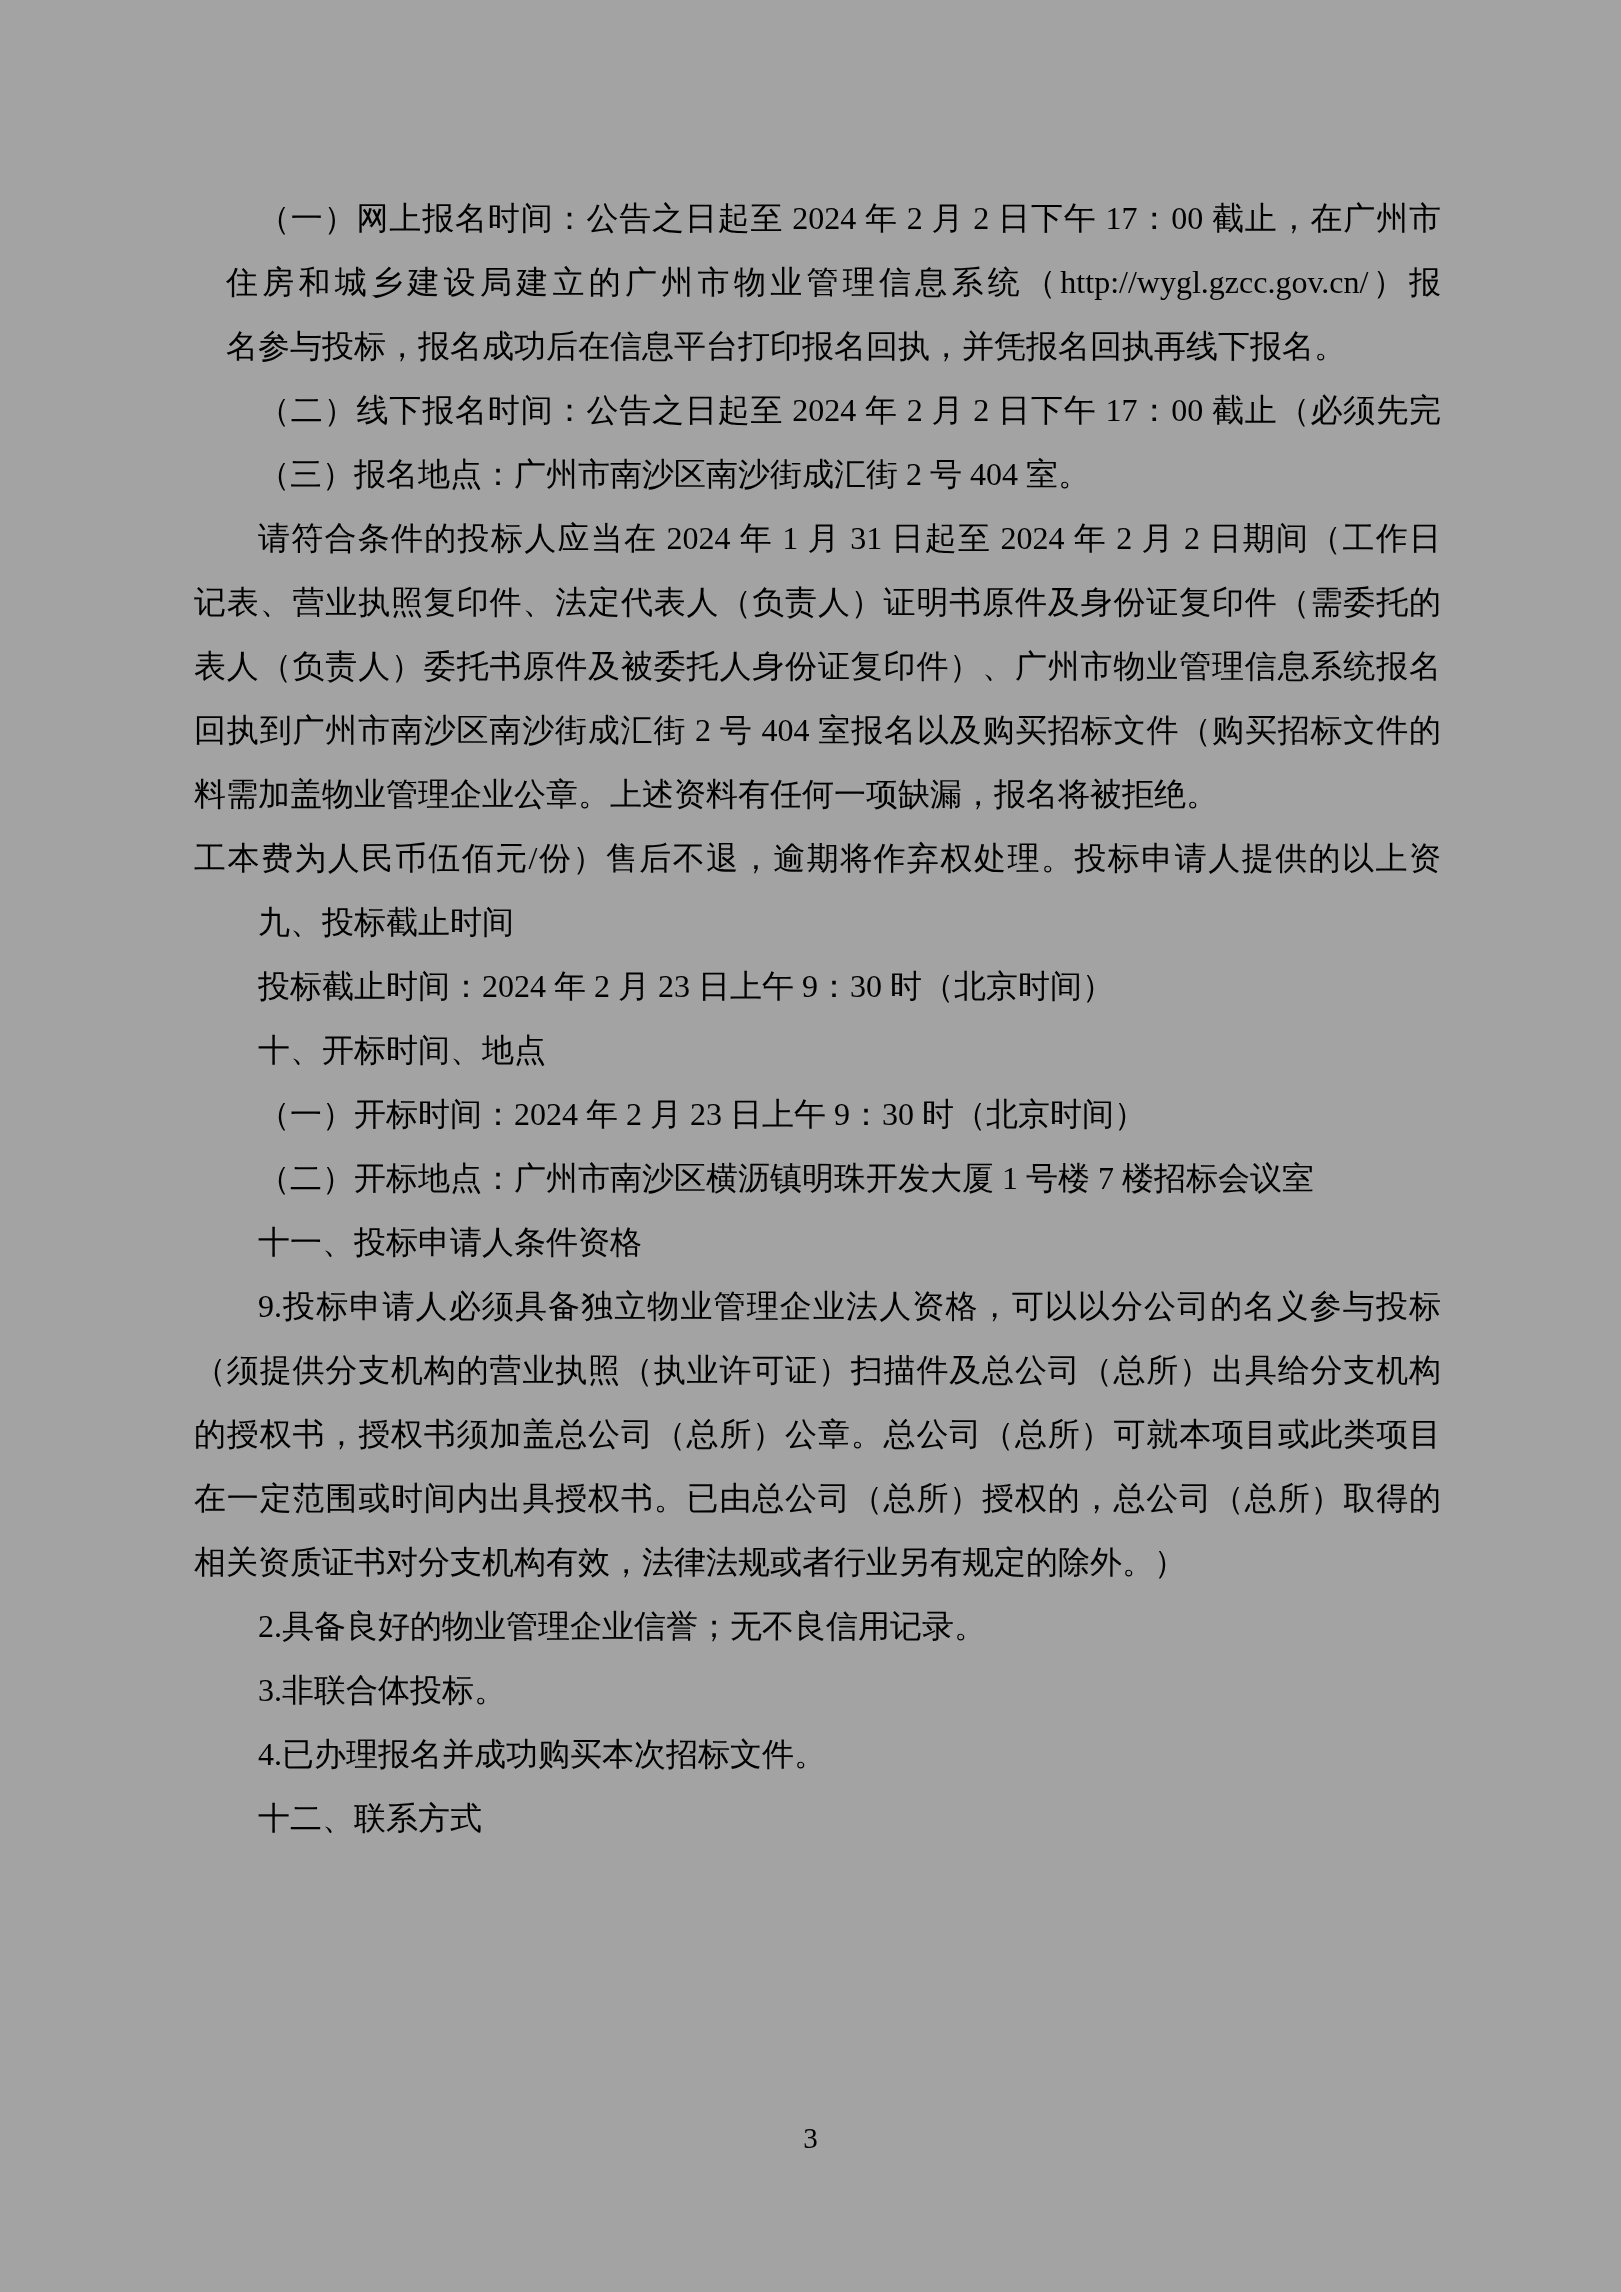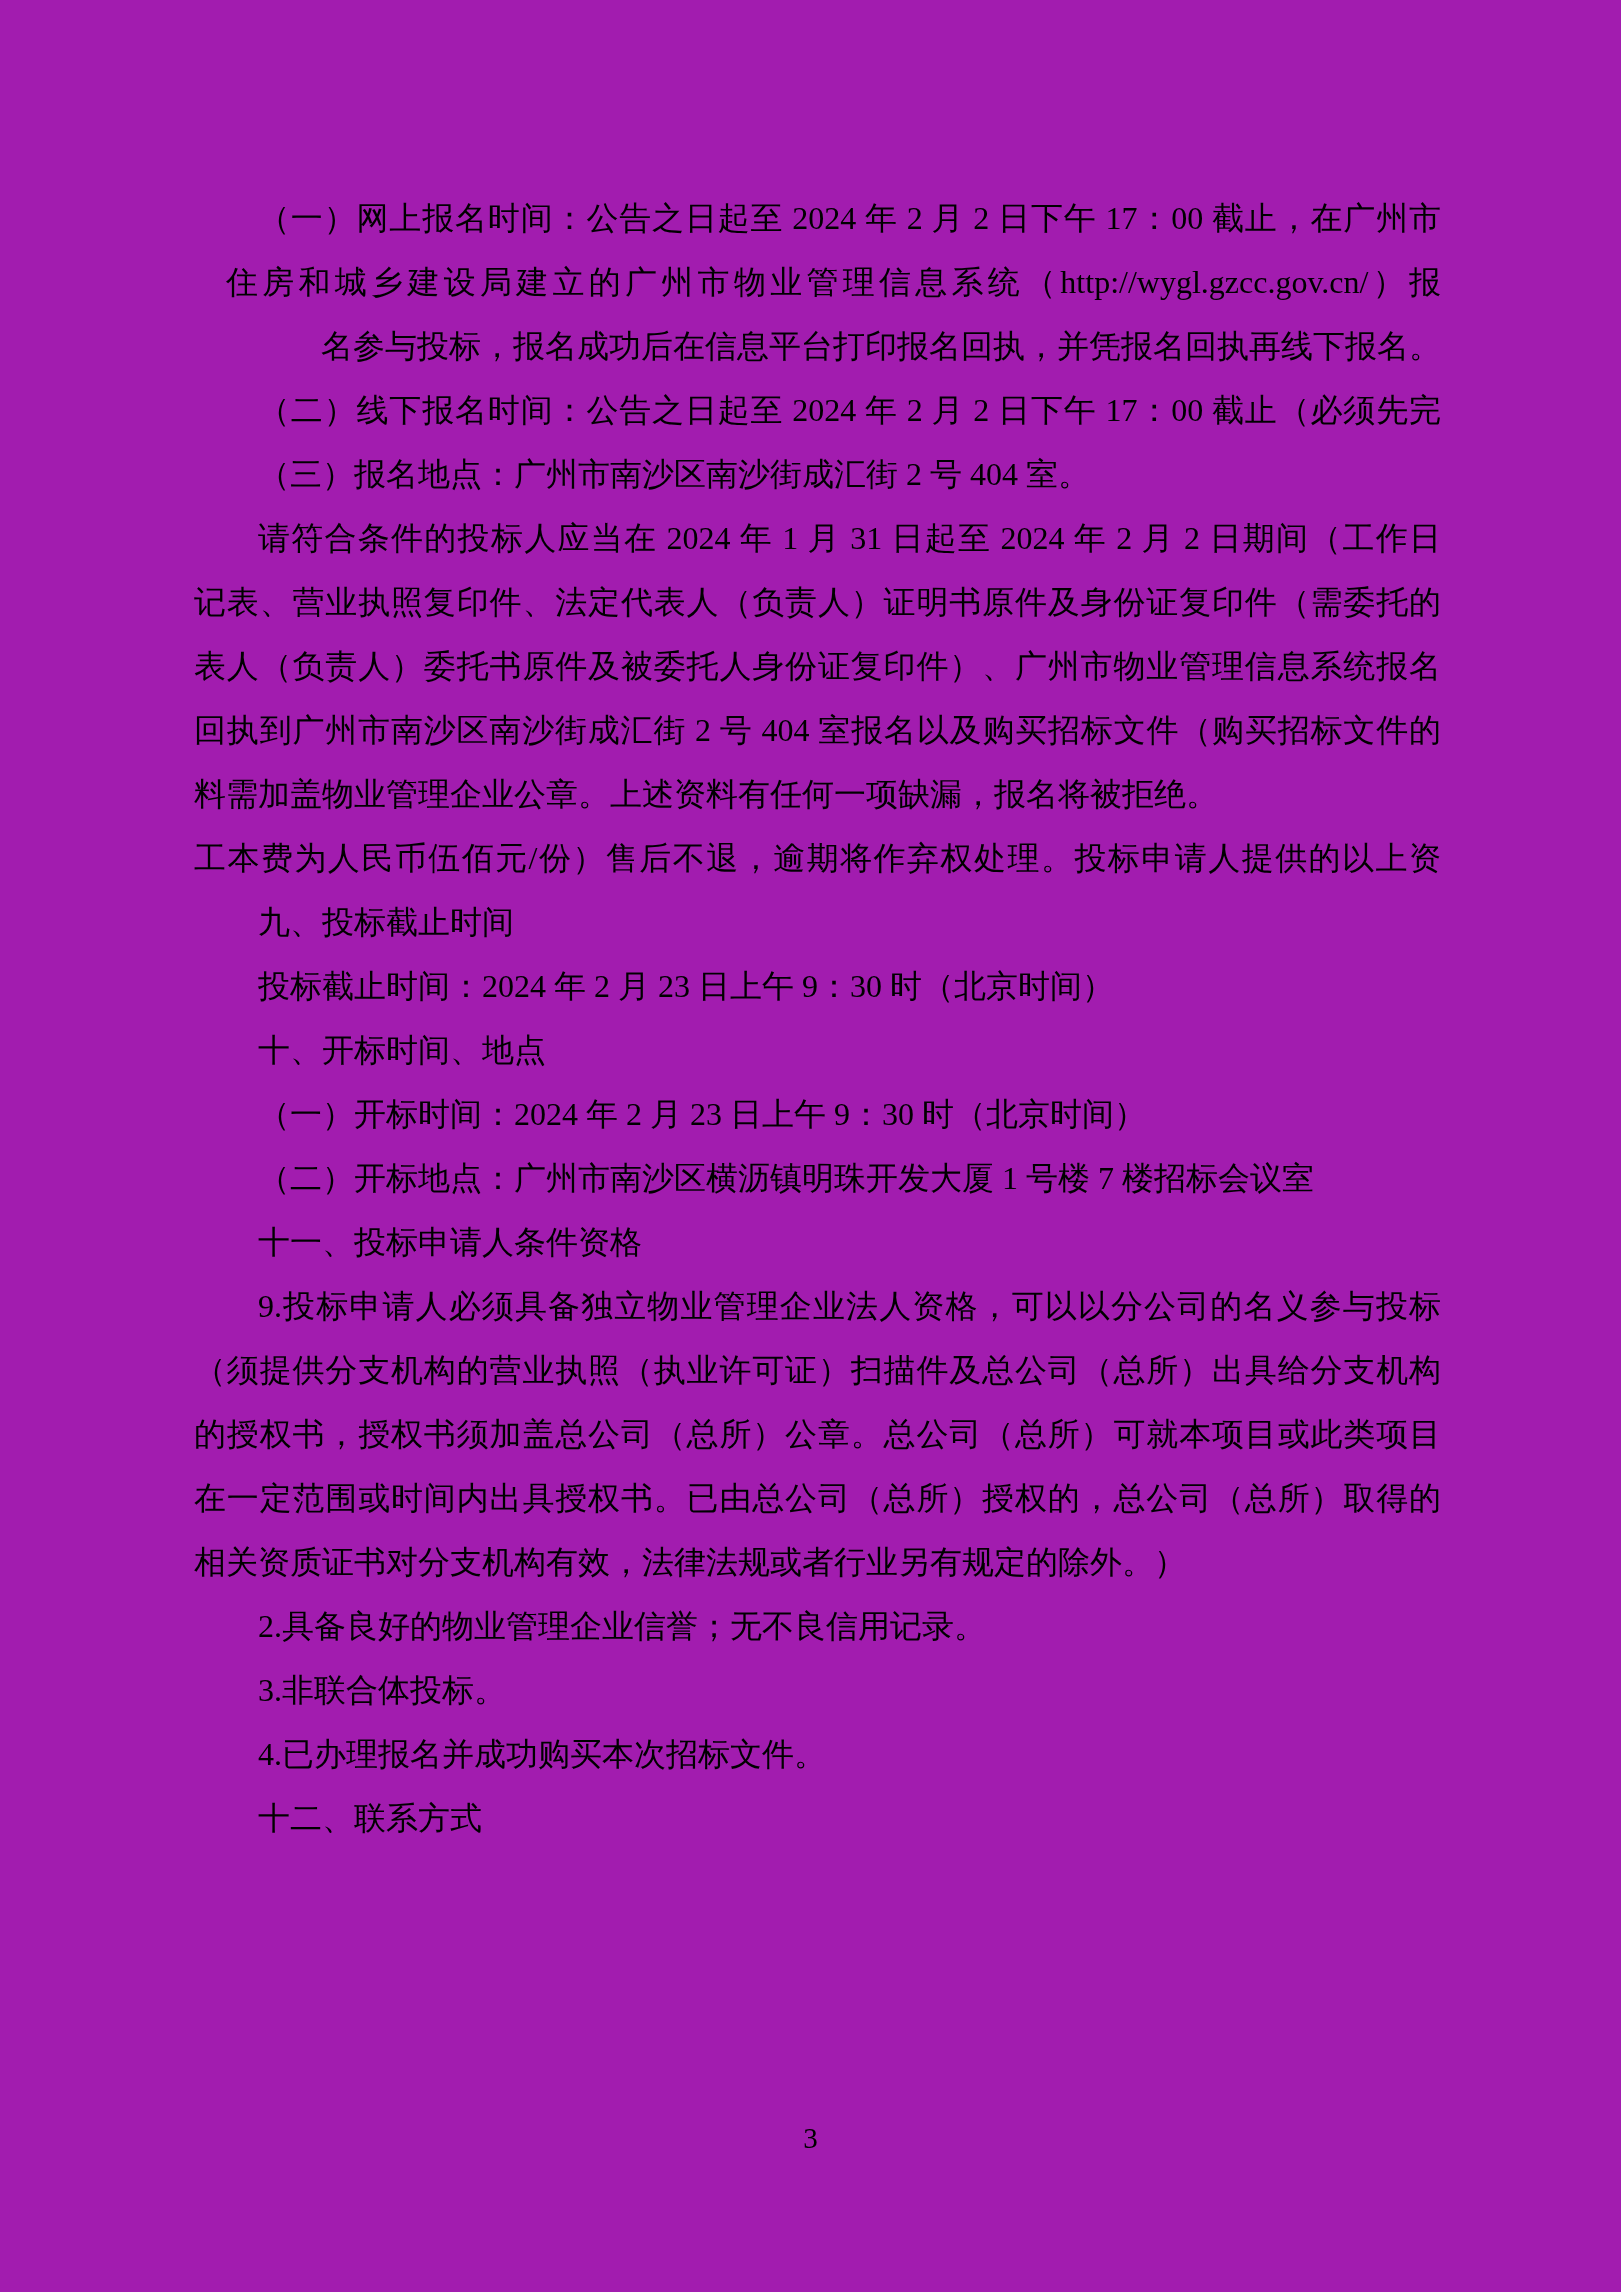--- a/index.html
+++ b/index.html
@@ -4,40 +4,40 @@
 <style>
   html, body {
     margin: 0;
     padding: 0;
     background: #ffffff;
   }
   .page {
     position: relative;
     width: 1621px;
     height: 2293px;
-    background: #a21caf;
+    background: #a3a3a3;
     overflow: hidden;
     font-family: "Liberation Serif", "DejaVu Serif", serif;
     color: #000000;
   }
   .content {
     position: absolute;
     left: 194px;
     top: 186px;
     width: 1247px;
   }
   p.line {
     margin: 0;
     padding: 0;
     font-size: 32px;
     line-height: 64px;
     letter-spacing: 0;
     text-align: left;
   }
-  p.line.i1 { text-indent: 1em; text-align: right; }
+  p.line.i1 { text-indent: 1em; }
   p.line.i2 { text-indent: 2em; }
   p.line.j  { text-align: justify; text-align-last: justify; }
   .pagenum {
     position: absolute;
     left: 0;
     top: 2119px;
     width: 100%;
     text-align: center;
     font-size: 29px;
     line-height: 39px;

